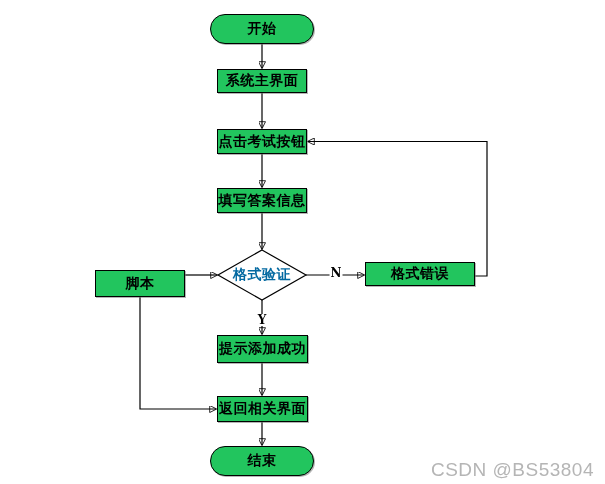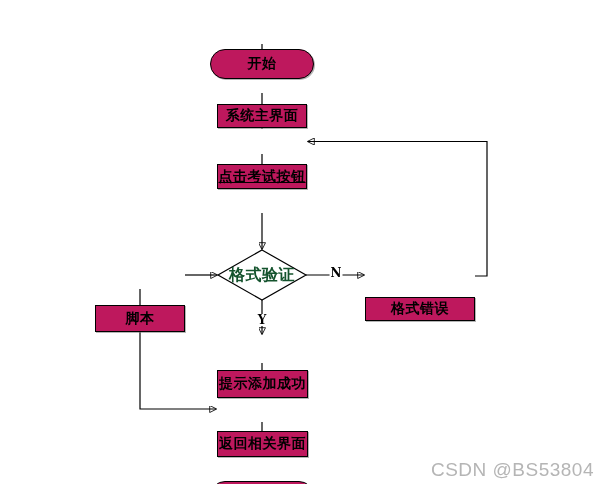--- a/index.html
+++ b/index.html
@@ -21,45 +21,44 @@
     width: 605px; height: 484px;
   }
   .edges-layer path, .edges-layer polyline {
     fill: none;
     stroke: #000000;
     stroke-width: 1.2;
   }
   .node {
     position: absolute;
     box-sizing: border-box;
-    background: #be185d;
+    background: #22c55e;
     border: 1px solid #000000;
     box-shadow: 1px 1px 0 rgba(120,120,120,0.55);
     display: flex;
     align-items: center;
     justify-content: center;
     font-size: 14px;
     font-weight: bold;
     color: #000000;
     letter-spacing: 0.5px;
     white-space: nowrap;
-    margin-top: 35px;
   }
   .terminator {
     border-radius: 15px;
   }
   .decision-label {
     position: absolute;
     box-sizing: border-box;
     display: flex;
     align-items: center;
     justify-content: center;
-    font-size: 16px;
+    font-size: 14px;
     font-weight: bold;
-    color: #14532d;
+    color: #0369a1;
     letter-spacing: 0.5px;
     background: transparent;
     border: none;
     box-shadow: none;
   }
   .edge-label {
     position: absolute;
     transform: translate(-50%, -50%);
     font-size: 12px;
     font-weight: bold;
@@ -102,22 +101,23 @@
     <path d="M475,276 H487 V141.5 H308" marker-end="url(#ah)"></path>
     <path d="M140,289 V409 H216" marker-end="url(#ah)"></path>
 
     <polygon points="262,250 306,275 262,300 218,275" fill="#ffffff" stroke="#000000" stroke-width="1.2"></polygon>
   </svg>
 
   <div class="node terminator" style="left:210px; top:14px; width:104px; height:30px;">开始</div>
 
   <div class="node" style="left:217px; top:69px; width:90px; height:24px;">系统主界面</div>
 
-  <div class="node" style="left:217px; top:129px; width:90px; height:25px;text-decoration:underline;">点击考试按钮</div>
+  <div class="node" style="left:217px; top:129px; width:90px; height:25px;">点击考试按钮</div>
 
+  <div class="node" style="left:217px; top:188px; width:90px; height:25px;">填写答案信息</div>
 
   <div class="decision-label" style="left:218px; top:252px; width:88px; height:46px;">格式验证</div>
 
   <div class="node" style="left:95px; top:270px; width:90px; height:27px;">脚本</div>
 
   <div class="node" style="left:365px; top:262px; width:110px; height:24px;">格式错误</div>
 
   <div class="node" style="left:217px; top:335px; width:91px; height:28px;">提示添加成功</div>
 
   <div class="node" style="left:217px; top:396px; width:91px; height:26px;">返回相关界面</div>

